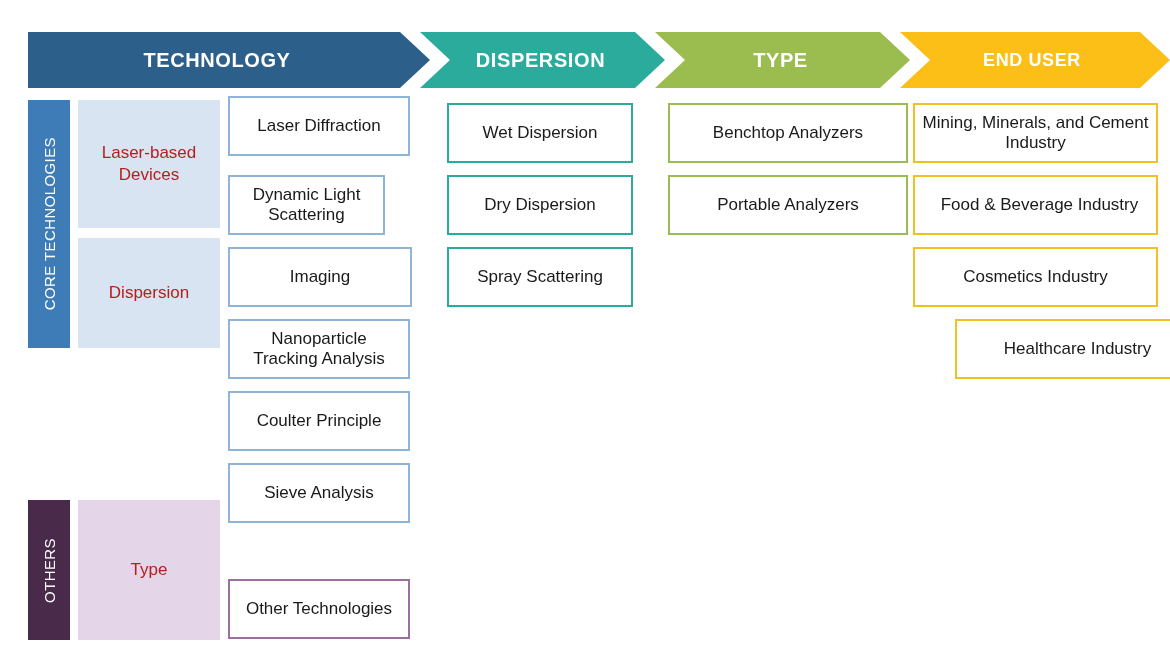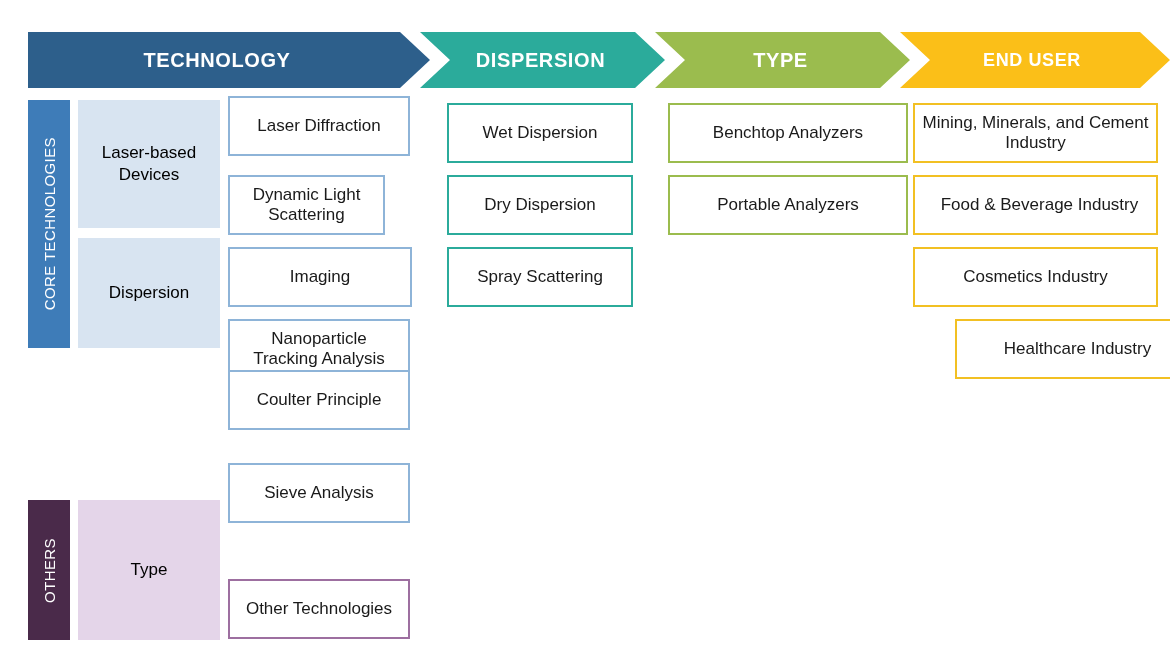--- a/index.html
+++ b/index.html
@@ -39,21 +39,21 @@
     letter-spacing:.4px;
     white-space:nowrap;
   }
 
   
   .band{
     position:absolute;
     display:flex;align-items:center;justify-content:center;
     text-align:center;
     box-sizing:border-box;
-    color:#000000;
+    color:#b91c1c;
     font-size:17px;
     line-height:1.3;
     padding:0 6px;
   }
 
   
   .cbox{
     position:absolute;
     display:flex;align-items:center;justify-content:center;
     text-align:center;
@@ -126,21 +126,21 @@
   </div>
 
   <div class="cbox" style="left:228px;top:247px;width:184px;height:60px;border-color:#8eb4d8;">
     <span>Imaging</span>
   </div>
 
   <div class="cbox two" style="left:228px;top:319px;width:182px;height:60px;border-color:#8eb4d8;">
     <span>Nanoparticle Tracking Analysis</span>
   </div>
 
-  <div class="cbox" style="left:228px;top:370px;width:182px;height:60px;border-color:#8eb4d8;">
+  <div class="cbox" style="left:228px;top:391px;width:182px;height:60px;border-color:#8eb4d8;">
     <span>Coulter Principle</span>
   </div>
 
   <div class="cbox" style="left:228px;top:463px;width:182px;height:60px;border-color:#8eb4d8;">
     <span>Sieve Analysis</span>
   </div>
 
   <div class="cbox two" style="left:228px;top:579px;width:182px;height:60px;border-color:#9d6fa0;">
     <span>Other Technologies</span>
   </div>

